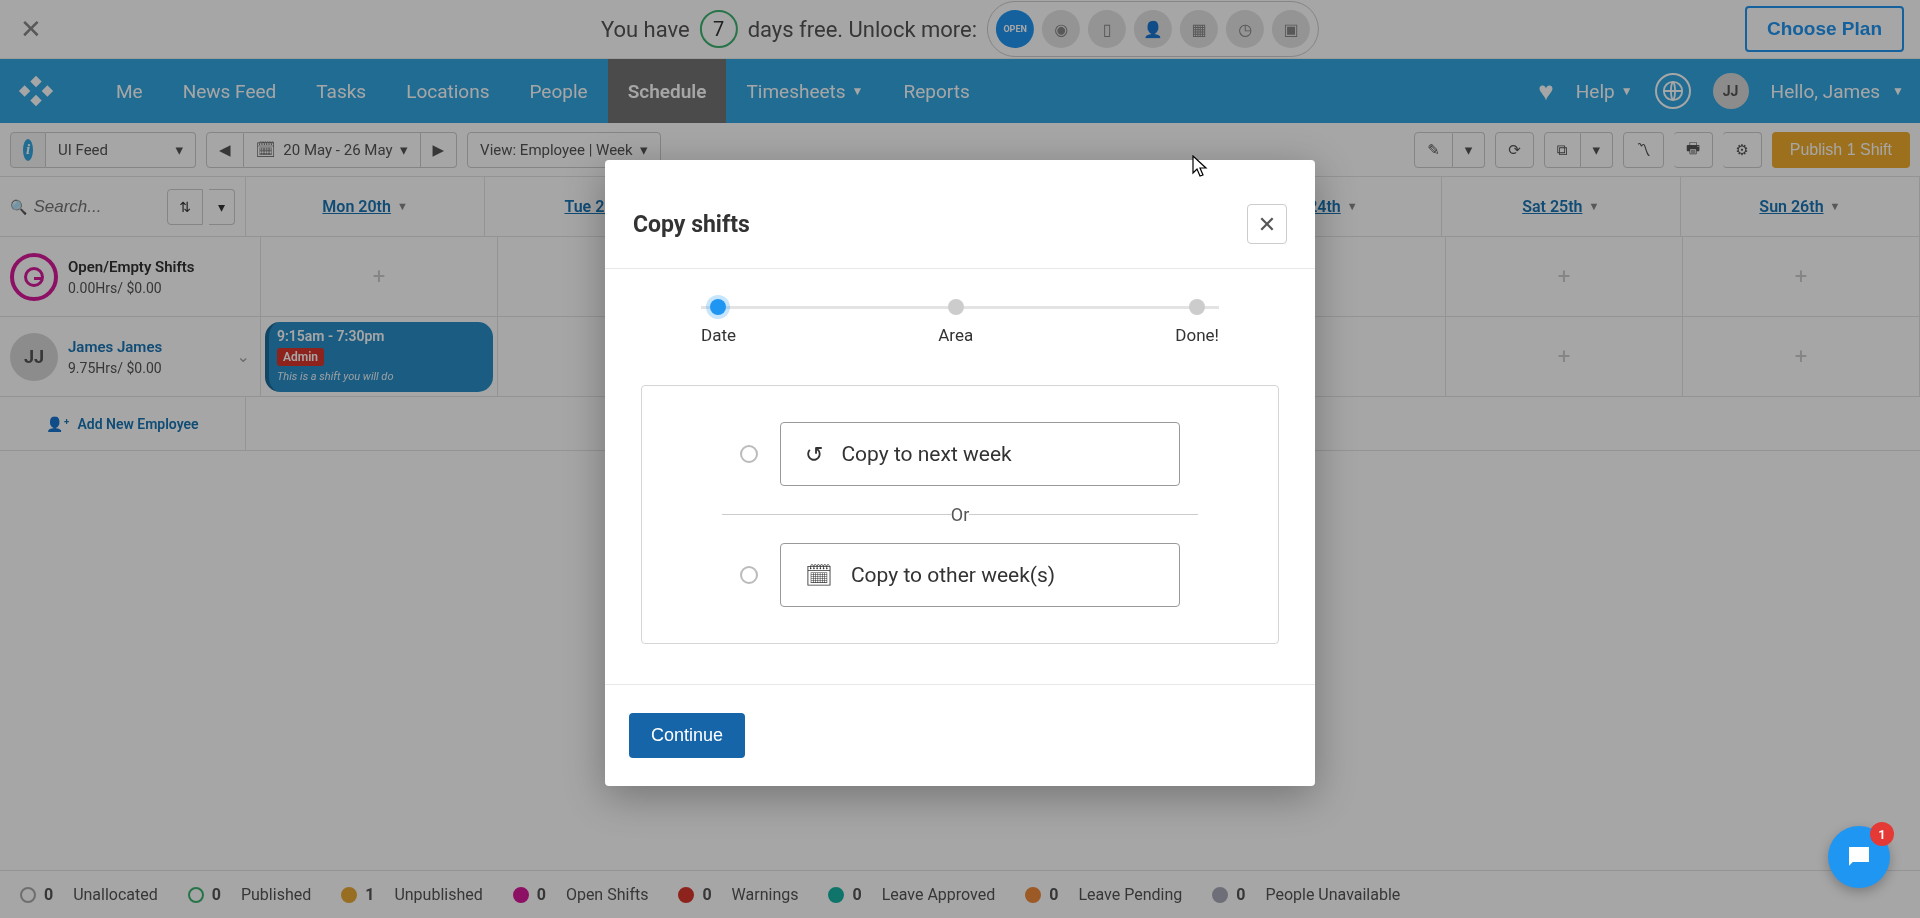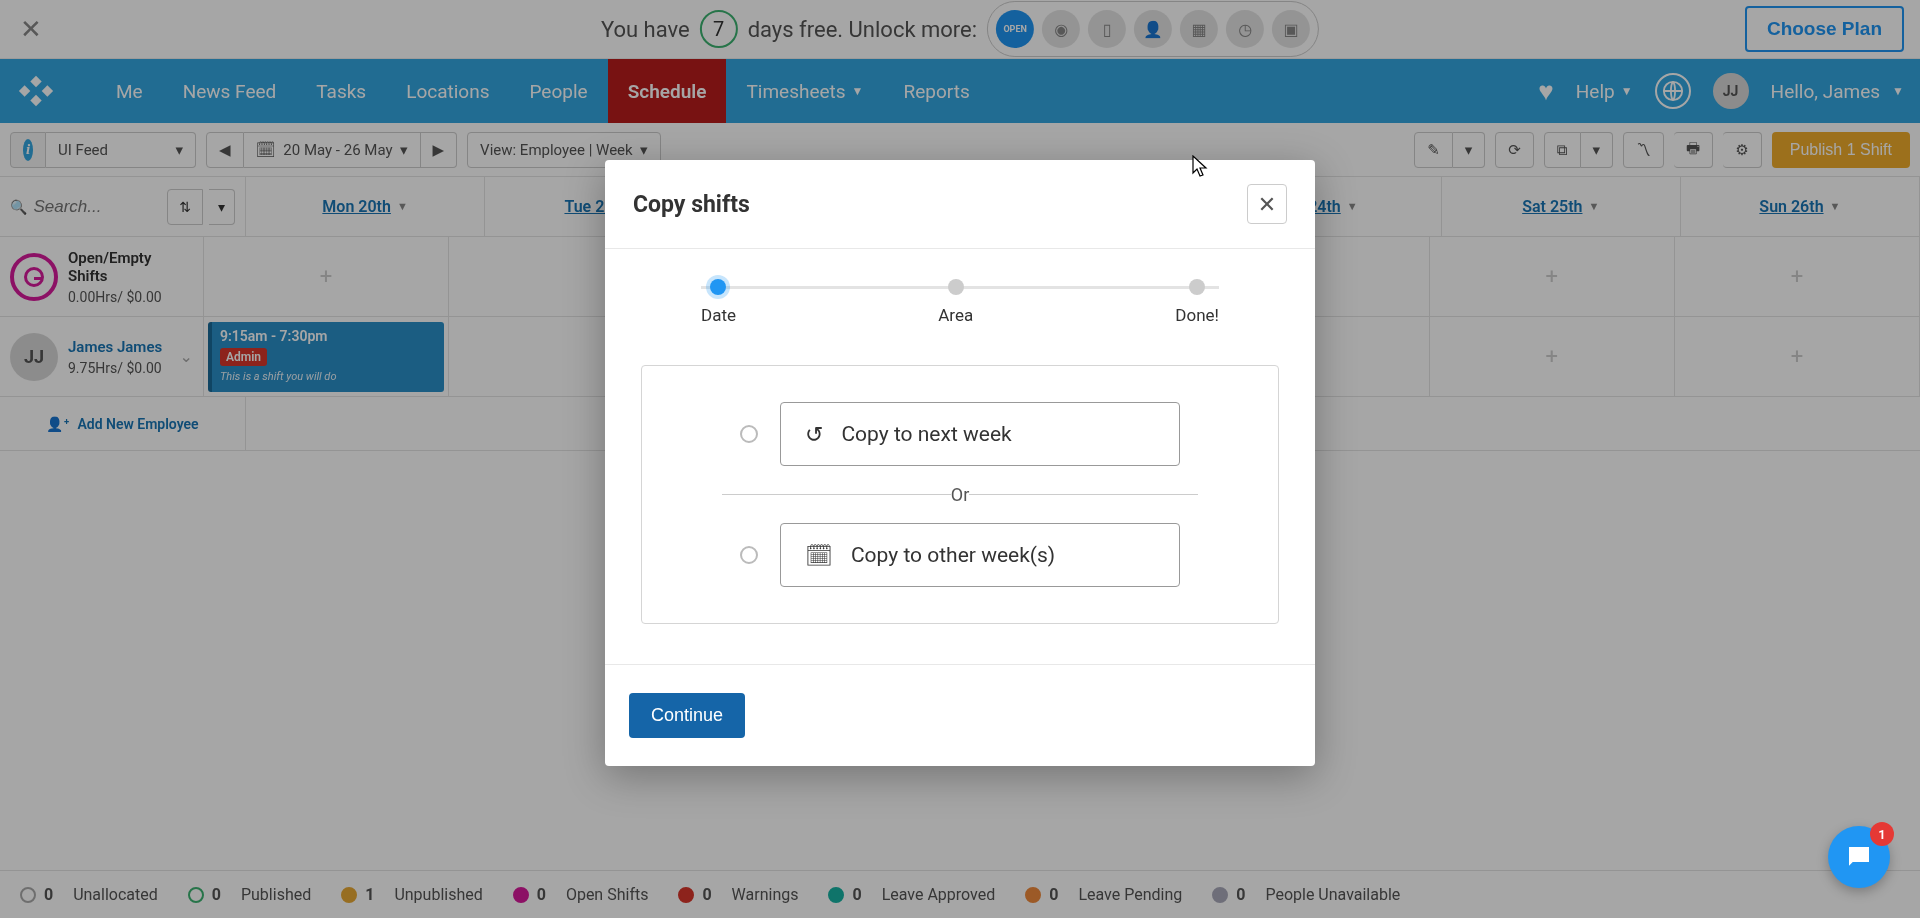--- a/index.html
+++ b/index.html
@@ -14,21 +14,21 @@
 .feature-pills { border: 1px solid #ccc; border-radius: 30px; padding: 8px 8px; display: flex; gap: 8px; align-items: center; }
 .pill { width: 38px; height: 38px; border-radius: 50%; background: #e4e4e4; display: flex; align-items: center; justify-content: center; color: #888; font-size: 16px; }
 .pill.active { background: #2096f3; color: #fff; font-size: 9px; font-weight: bold; }
 .choose-plan { position: absolute; right: 16px; border: 2px solid #2096f3; color: #2096f3; background: #fff; padding: 10px 20px; font-size: 19px; font-weight: 600; border-radius: 4px; cursor: pointer; }
 
 
 .main-nav { height: 64px; background: #34a7e0; display: flex; align-items: center; padding: 0 16px; color: #fff; }
 .logo { width: 40px; height: 40px; margin-right: 40px; display:flex; align-items:center; justify-content:center; }
 .nav-items { display: flex; height: 100%; }
 .nav-item { display: flex; align-items: center; padding: 0 20px; font-size: 19px; color: #fff; cursor: pointer; height: 100%; }
-.nav-item.active { background: #b91c1c; font-weight: 600; }
+.nav-item.active { background: #737373; font-weight: 600; }
 .nav-chevron { margin-left: 6px; font-size: 12px; }
 .nav-right { margin-left: auto; display: flex; align-items: center; gap: 22px; }
 .heart-icon { font-size: 26px; }
 .globe-icon { width: 36px; height: 36px; border: 2.5px solid #fff; border-radius: 50%; display:flex; align-items:center; justify-content:center; }
 .avatar { width: 36px; height: 36px; border-radius: 50%; background: #d8d8d8; color: #555; display: flex; align-items: center; justify-content: center; font-weight: 700; font-size: 14px; }
 .hello { font-size: 19px; display: flex; align-items: center; gap: 6px; }
 
 
 .toolbar { height: 54px; background: #fff; border-bottom: 1px solid #e3e3e3; display: flex; align-items: center; padding: 0 10px; gap: 10px; }
 .tb-group { display: flex; }
@@ -49,34 +49,34 @@
 .sched-left { width: 246px; display: flex; align-items: center; padding: 0 10px; gap: 6px; border-right: 1px solid #e3e3e3; }
 .search-input { border: none; font-size: 17px; font-style: italic; color: #c2410c; outline: none; flex: 1; width: 100px; }
 .sort-btn { width: 36px; height: 36px; border: 1px solid #ccc; display: flex; align-items: center; justify-content: center; cursor: pointer; border-radius: 4px 0 0 4px; }
 .sort-dd { width: 26px; height: 36px; border: 1px solid #ccc; border-left: none; border-radius: 0 4px 4px 0; display: flex; align-items: center; justify-content: center; cursor: pointer; }
 .day-col { flex: 1; display: flex; align-items: center; justify-content: center; border-right: 1px solid #e3e3e3; }
 .day-link { color: #1976b5; font-weight: 600; text-decoration: underline; font-size: 16px; cursor: pointer; }
 .day-dd { margin-left: 6px; font-size: 11px; color: #888; }
 
 
 .sched-row { display: flex; border-bottom: 1px solid #e3e3e3; min-height: 80px; }
-.row-left { width: 204px; display: flex; align-items: center; padding: 8px 10px; gap: 10px; border-right: 1px solid #e3e3e3; position: relative; }
+.row-left { width: 261px; display: flex; align-items: center; padding: 8px 10px; gap: 10px; border-right: 1px solid #e3e3e3; position: relative; }
 .row-avatar { width: 48px; height: 48px; border-radius: 50%; display: flex; align-items: center; justify-content: center; flex-shrink: 0; }
 .open-avatar { background: #fff; border: 4px solid #d81b9c; }
 .open-avatar-inner { width: 20px; height: 20px; border: 3px solid #d81b9c; border-radius: 50%; position: relative; }
 .open-avatar-inner::after { content: ''; position: absolute; width: 8px; height: 3px; background: #d81b9c; top: 7px; left: 7px; transform-origin: left; }
 .jj-avatar { background: #d8d8d8; color: #555; font-weight: 700; font-size: 18px; }
 .row-info { display: flex; flex-direction: column; gap: 4px; }
 .row-name { font-weight: 600; font-size: 15px; }
 .row-name.link { color: #1976b5; }
 .row-sub { font-size: 14px; color: #555; }
 .row-expand { position: absolute; right: 10px; color: #aaa; font-size: 16px; cursor: pointer; }
 .cell { flex: 1; border-right: 1px solid #e3e3e3; display: flex; align-items: center; justify-content: center; position: relative; padding: 4px; }
 .cell-plus { color: #ccc; font-size: 22px; }
-.shift-card { width: 100%; height: 70px; background: #2a8fc8; border-radius: 3px; padding: 6px 8px; color: #fff; border-left: 4px solid #1a6a99; display: flex; flex-direction: column; gap: 4px; }
+.shift-card { width: 100%; height: 70px; background: #2a8fc8; border-radius: 15px; padding: 6px 8px; color: #fff; border-left: 4px solid #1a6a99; display: flex; flex-direction: column; gap: 4px; }
 .shift-time { font-size: 14px; font-weight: 600; }
 .shift-badge { background: #d9362b; color: #fff; font-size: 12px; padding: 2px 6px; border-radius: 3px; width: fit-content; font-weight: 600; }
 .shift-note { font-size: 11px; font-style: italic; opacity: 0.9; }
 .add-emp-row { display: flex; border-bottom: 1px solid #e3e3e3; height: 54px; }
 .add-emp { width: 246px; display: flex; align-items: center; justify-content: center; gap: 8px; color: #1976b5; font-weight: 600; cursor: pointer; border-right: 1px solid #e3e3e3; }
 .add-emp-rest { flex: 1; }
 
 
 .status-bar { position: absolute; bottom: 0; left: 0; right: 0; height: 48px; border-top: 1px solid #e3e3e3; display: flex; align-items: center; padding: 0 20px; gap: 30px; background: #fff; }
 .status-item { display: flex; align-items: center; gap: 8px; font-size: 16px; color: #555; }
@@ -86,21 +86,21 @@
 .sd-yellow { border-color: #e8a935; background: #e8a935; }
 .sd-pink { border-color: #d81b9c; background: #d81b9c; }
 .sd-red { border-color: #d9362b; background: #d9362b; }
 .sd-teal { border-color: #17b3a3; background: #17b3a3; }
 .sd-orange { border-color: #f08a3c; background: #f08a3c; }
 .sd-purple { border-color: #aab; background: #aab; }
 
 
 .overlay { position: absolute; inset: 0; background: rgba(0,0,0,0.35); z-index: 50; }
 .modal { position: absolute; z-index: 60; left: 50%; top: 160px; transform: translateX(-50%); width: 710px; background: #fff; border-radius: 4px; box-shadow: 0 10px 40px rgba(0,0,0,0.3); }
-.modal-header { padding: 24px 28px; display: flex; align-items: center; justify-content: space-between; border-bottom: 1px solid #e8e8e8; }
+.modal-header { padding: 24px 28px; display: flex; align-items: center; justify-content: space-between; border-bottom: 1px solid #e8e8e8; margin-top: 20px; }
 .modal-title { font-size: 23px; font-weight: 700; color: #333; }
 .modal-close { width: 40px; height: 40px; border: 1px solid #ccc; border-radius: 4px; display: flex; align-items: center; justify-content: center; font-size: 22px; color: #555; cursor: pointer; }
 .modal-body { padding: 30px 36px 40px; }
 .stepper { display: flex; align-items: center; justify-content: space-between; position: relative; margin: 0 60px 40px; }
 .stepper-line { position: absolute; top: 7px; left: 0; right: 0; height: 3px; background: #e3e3e3; }
 .step { display: flex; flex-direction: column; align-items: center; gap: 10px; position: relative; z-index: 1; }
 .step-dot { width: 16px; height: 16px; border-radius: 50%; background: #ccc; }
 .step.active .step-dot { background: #2096f3; box-shadow: 0 0 0 4px rgba(32,150,243,0.25); }
 .step-label { font-size: 17px; color: #333; }
 .option-box { border: 1px solid #d5d5d5; border-radius: 4px; padding: 36px 40px; }

